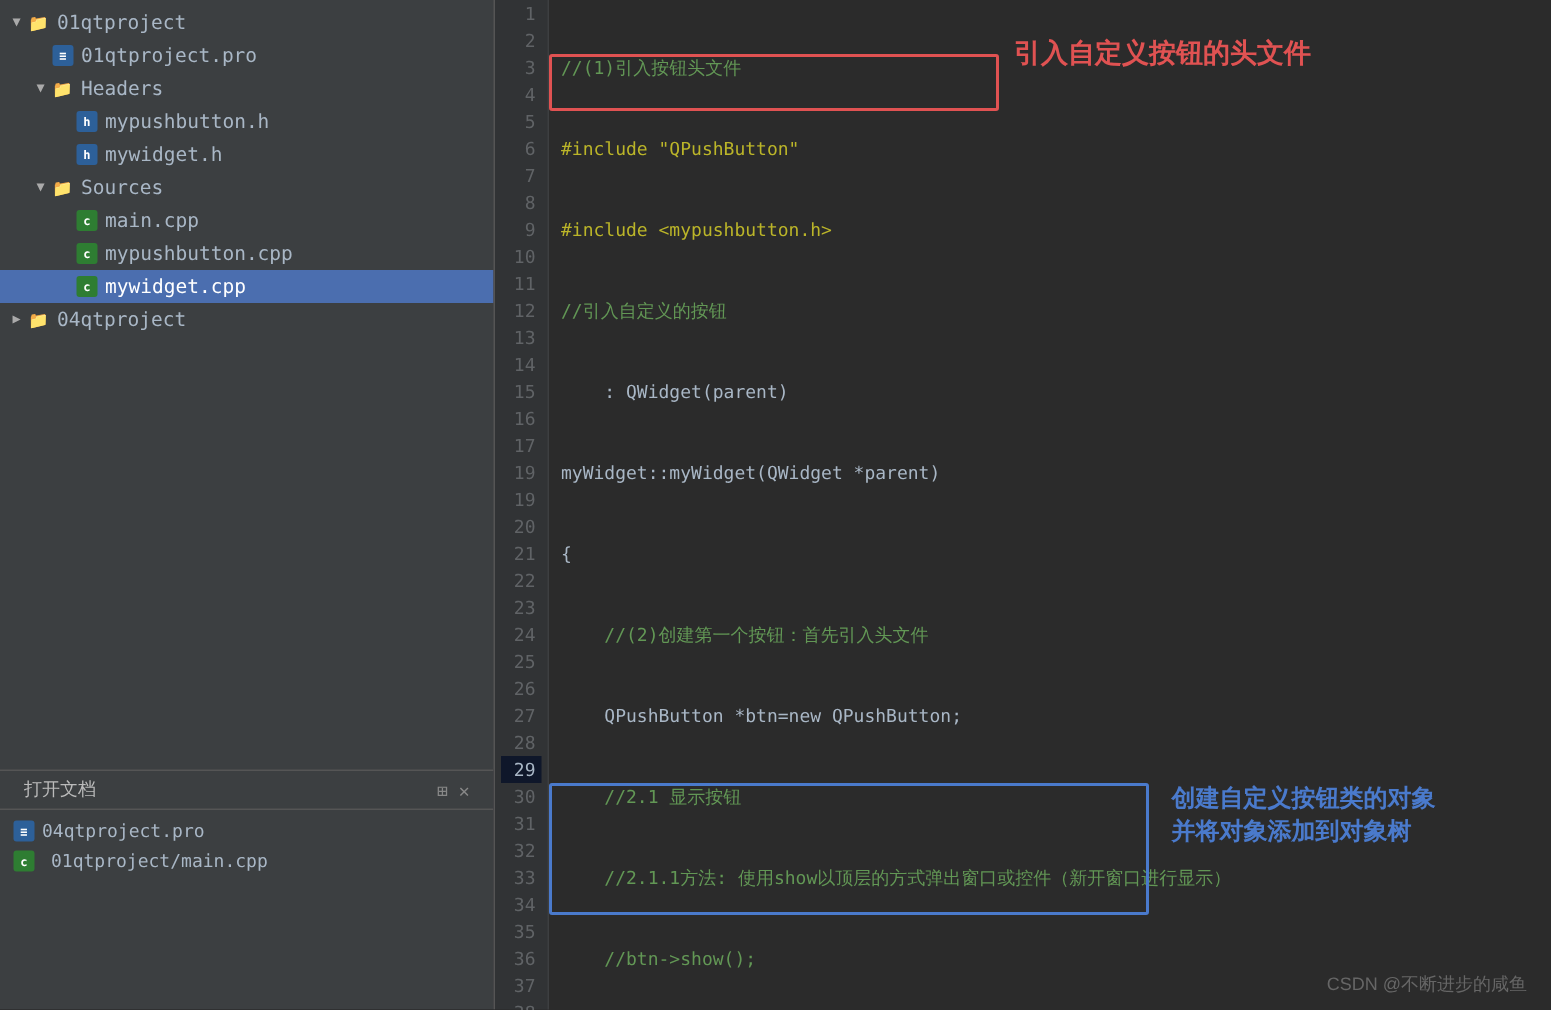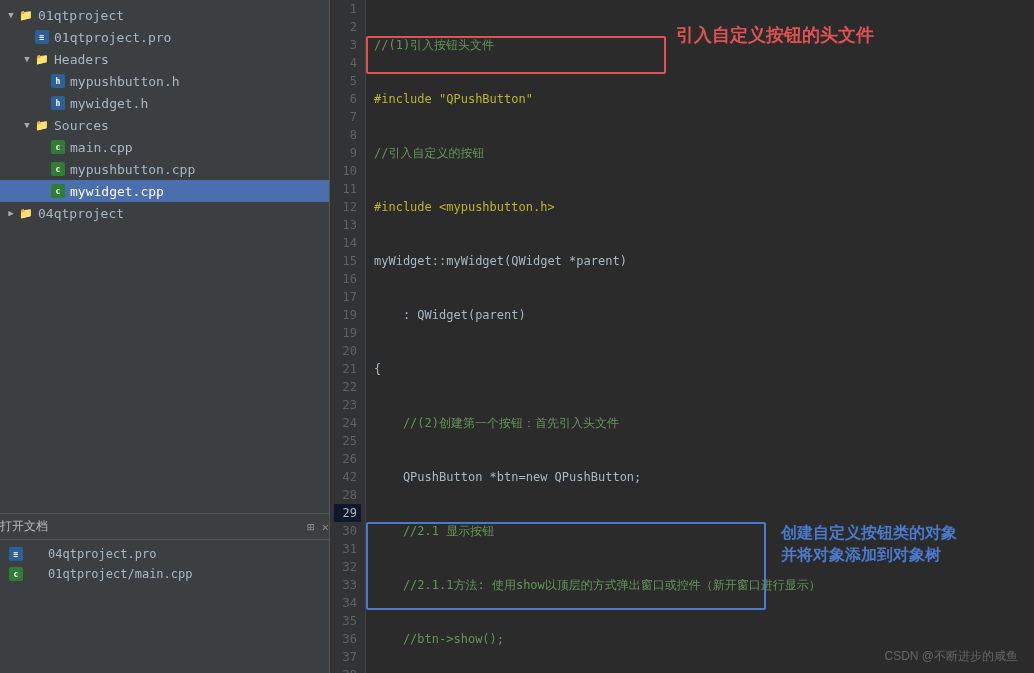--- a/index.html
+++ b/index.html
@@ -107,21 +107,21 @@
       height: 160px;
       background: #3c3f41;
       border-top: 1px solid #555;
       display: flex;
       flex-direction: column;
     }
 
     .bottom-panel-header {
       display: flex;
       align-items: center;
-      padding: 4px 0;
+      padding: 4px 16px;
       background: #3c3f41;
       border-bottom: 1px solid #555;
       font-size: 12px;
       color: #bbb;
     }
 
     .bottom-panel-content {
       flex: 1;
       overflow-y: auto;
       padding: 4px 0;
@@ -325,27 +325,27 @@
     <div class="bottom-panel">
       <div class="bottom-panel-header">
         <span>打开文档</span>
         <span style="margin-left:auto; font-size:12px; color:#888;">⊞ ✕</span>
       </div>
       <div class="bottom-panel-content">
         <div class="bottom-item">
           <span class="tree-icon">
             <div class="file-icon-pro">≡</div>
           </span>
-          <span style="margin-left:20px;">04qtproject.pro</span>
+          <span style="margin-left:0;">04qtproject.pro</span>
         </div>
         <div class="bottom-item">
           <span class="tree-icon">
             <div class="file-icon-cpp">c</div>
           </span>
-          <span style="margin-left:20px;">01qtproject/main.cpp</span>
+          <span style="margin-left:6px;">01qtproject/main.cpp</span>
         </div>
       </div>
     </div>
   </div>
 
   <div class="editor-area">
     <div class="code-container">
 
       <div class="line-numbers">
         <span class="ln">1</span>
@@ -367,41 +367,41 @@
         <span class="ln">17</span>
         <span class="ln">19</span>
         <span class="ln">19</span>
         <span class="ln">20</span>
         <span class="ln">21</span>
         <span class="ln">22</span>
         <span class="ln">23</span>
         <span class="ln">24</span>
         <span class="ln">25</span>
         <span class="ln">26</span>
-        <span class="ln">42</span>
+        <span class="ln">27</span>
         <span class="ln">28</span>
         <span class="ln active">29</span>
         <span class="ln">30</span>
         <span class="ln">31</span>
         <span class="ln">32</span>
         <span class="ln">33</span>
         <span class="ln">34</span>
         <span class="ln">35</span>
         <span class="ln">36</span>
         <span class="ln">37</span>
         <span class="ln">38</span>
       </div>
 
       <div class="code-content" style="position:relative;">
         <div class="code-line"><span class="cm">//(1)引入按钮头文件</span></div>
         <div class="code-line"><span class="pp">#include "QPushButton"</span></div>
+        <div class="code-line"><span class="pp">#include &lt;mypushbutton.h&gt;</span></div>
         <div class="code-line"><span class="cm">//引入自定义的按钮</span></div>
-        <div class="code-line"><span class="pp">#include &lt;mypushbutton.h&gt;</span></div>
+        <div class="code-line"><span class="plain">    : QWidget(parent)</span></div>
         <div class="code-line"><span class="plain">myWidget::myWidget(QWidget *parent)</span></div>
-        <div class="code-line"><span class="plain">    : QWidget(parent)</span></div>
         <div class="code-line"><span class="plain">{</span></div>
         <div class="code-line"><span class="cm">    //(2)创建第一个按钮：首先引入头文件</span></div>
         <div class="code-line"><span class="plain">    QPushButton *btn=new QPushButton;</span></div>
         <div class="code-line"><span class="cm">    //2.1 显示按钮</span></div>
         <div class="code-line"><span class="cm">    //2.1.1方法: 使用show以顶层的方式弹出窗口或控件（新开窗口进行显示）</span></div>
         <div class="code-line"><span class="cm">    //btn-&gt;show();</span></div>
         
         
         
         

